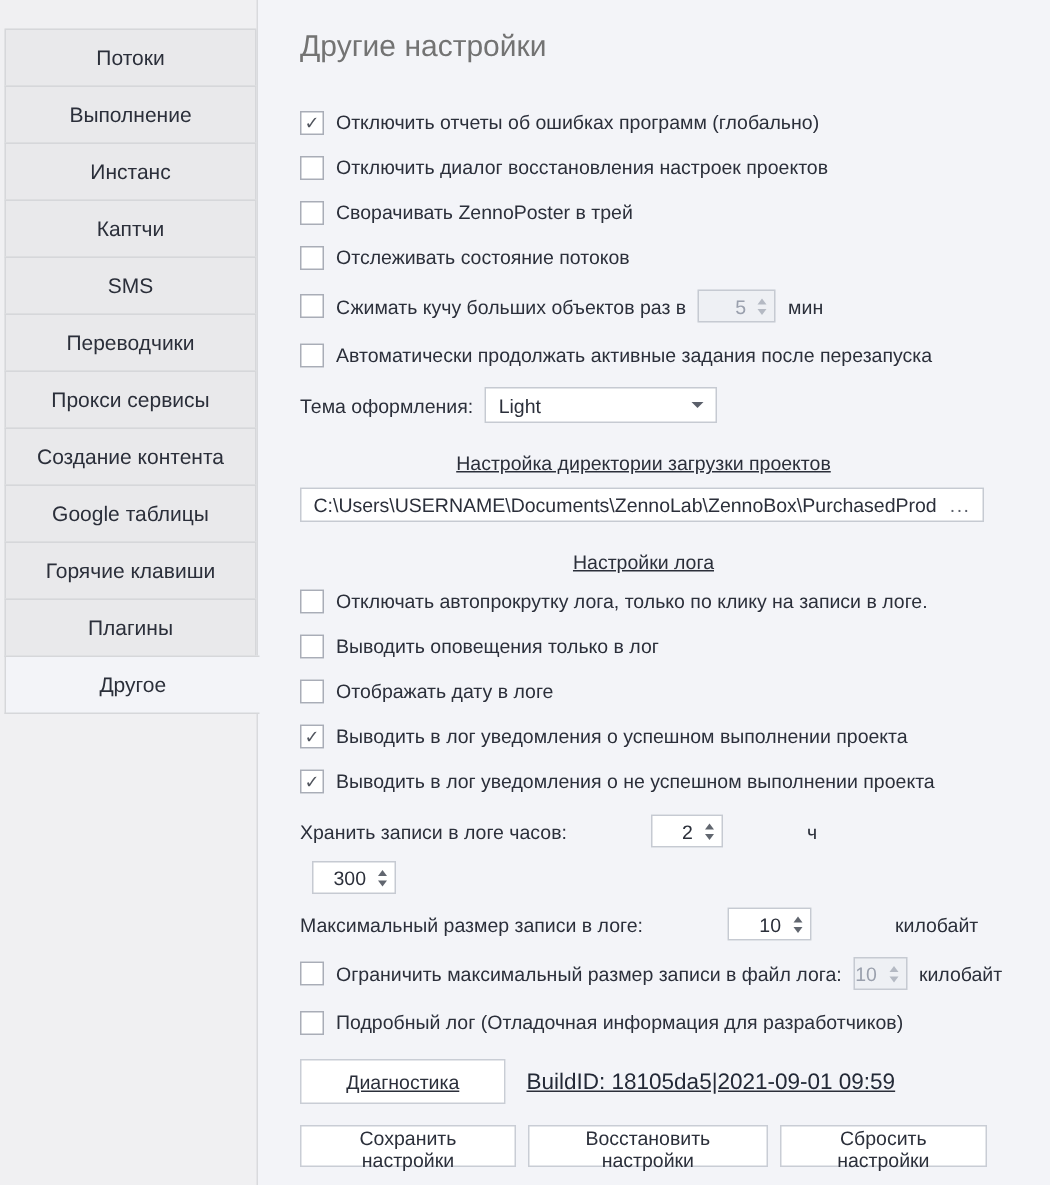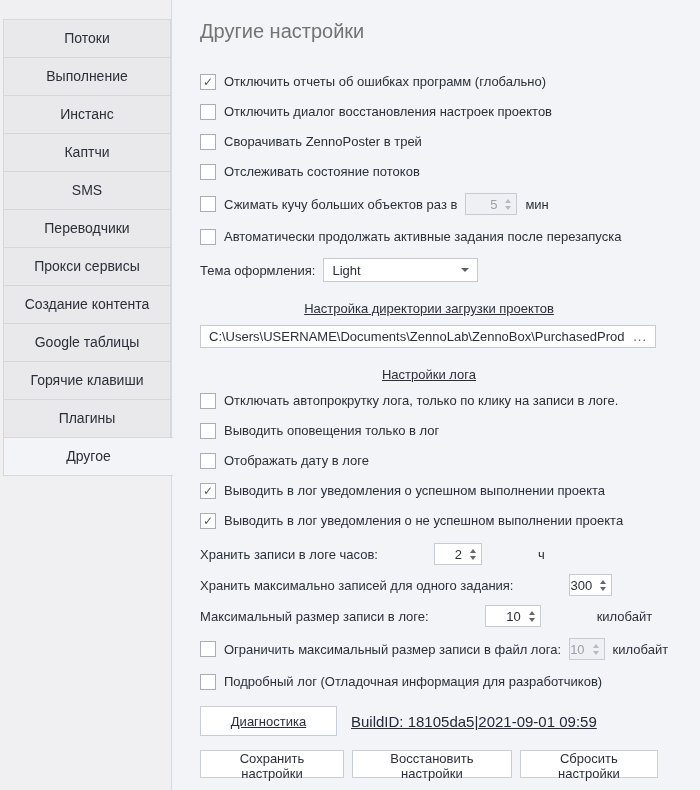--- a/index.html
+++ b/index.html
@@ -259,21 +259,20 @@
       <span class="numfield w48">
         <span class="num">2</span>
         <span class="spin">
             <span class="up"></span>
             <span class="down"></span>
           </span>
       </span>
       <span class="unit">ч</span>
     </div>
     <div class="row num-row">
-      <span class="inline-label">Хранить максимально записей для одного задания:</span>
       <span class="numfield w56">
         <span class="num">300</span>
         <span class="spin">
             <span class="up"></span>
             <span class="down"></span>
           </span>
       </span>
       <span class="unit"></span>
     </div>
     <div class="row num-row">

